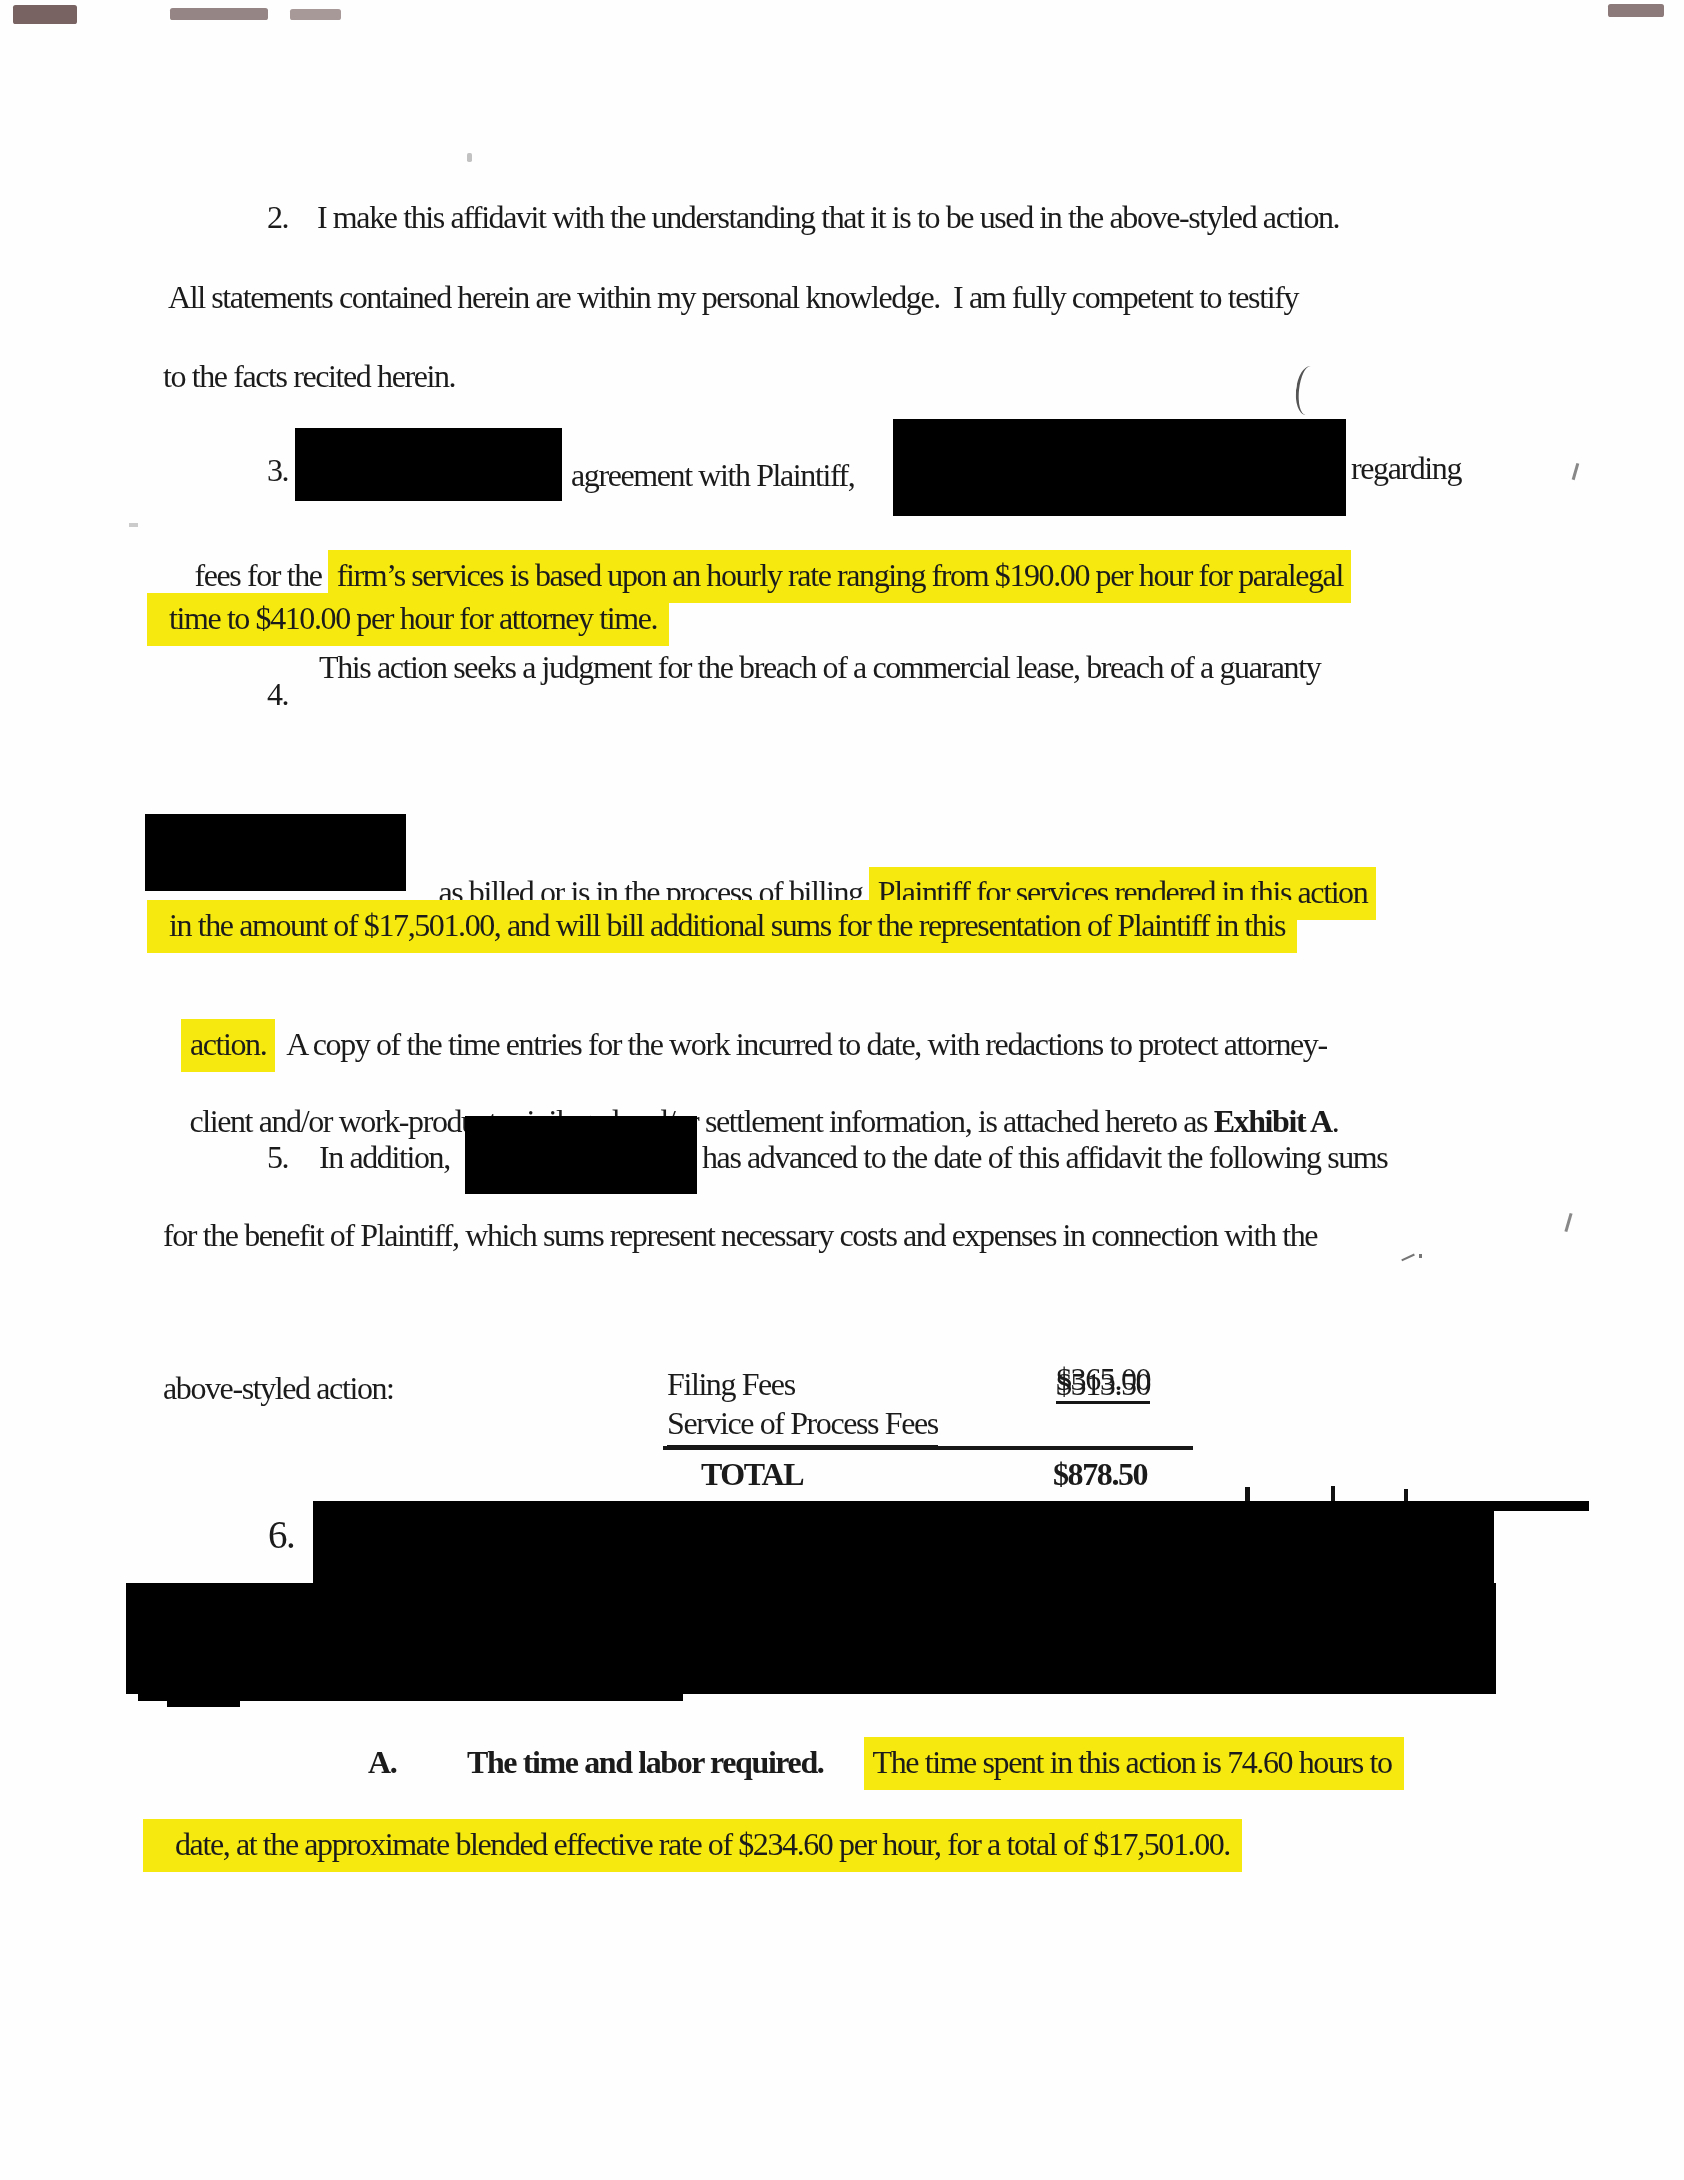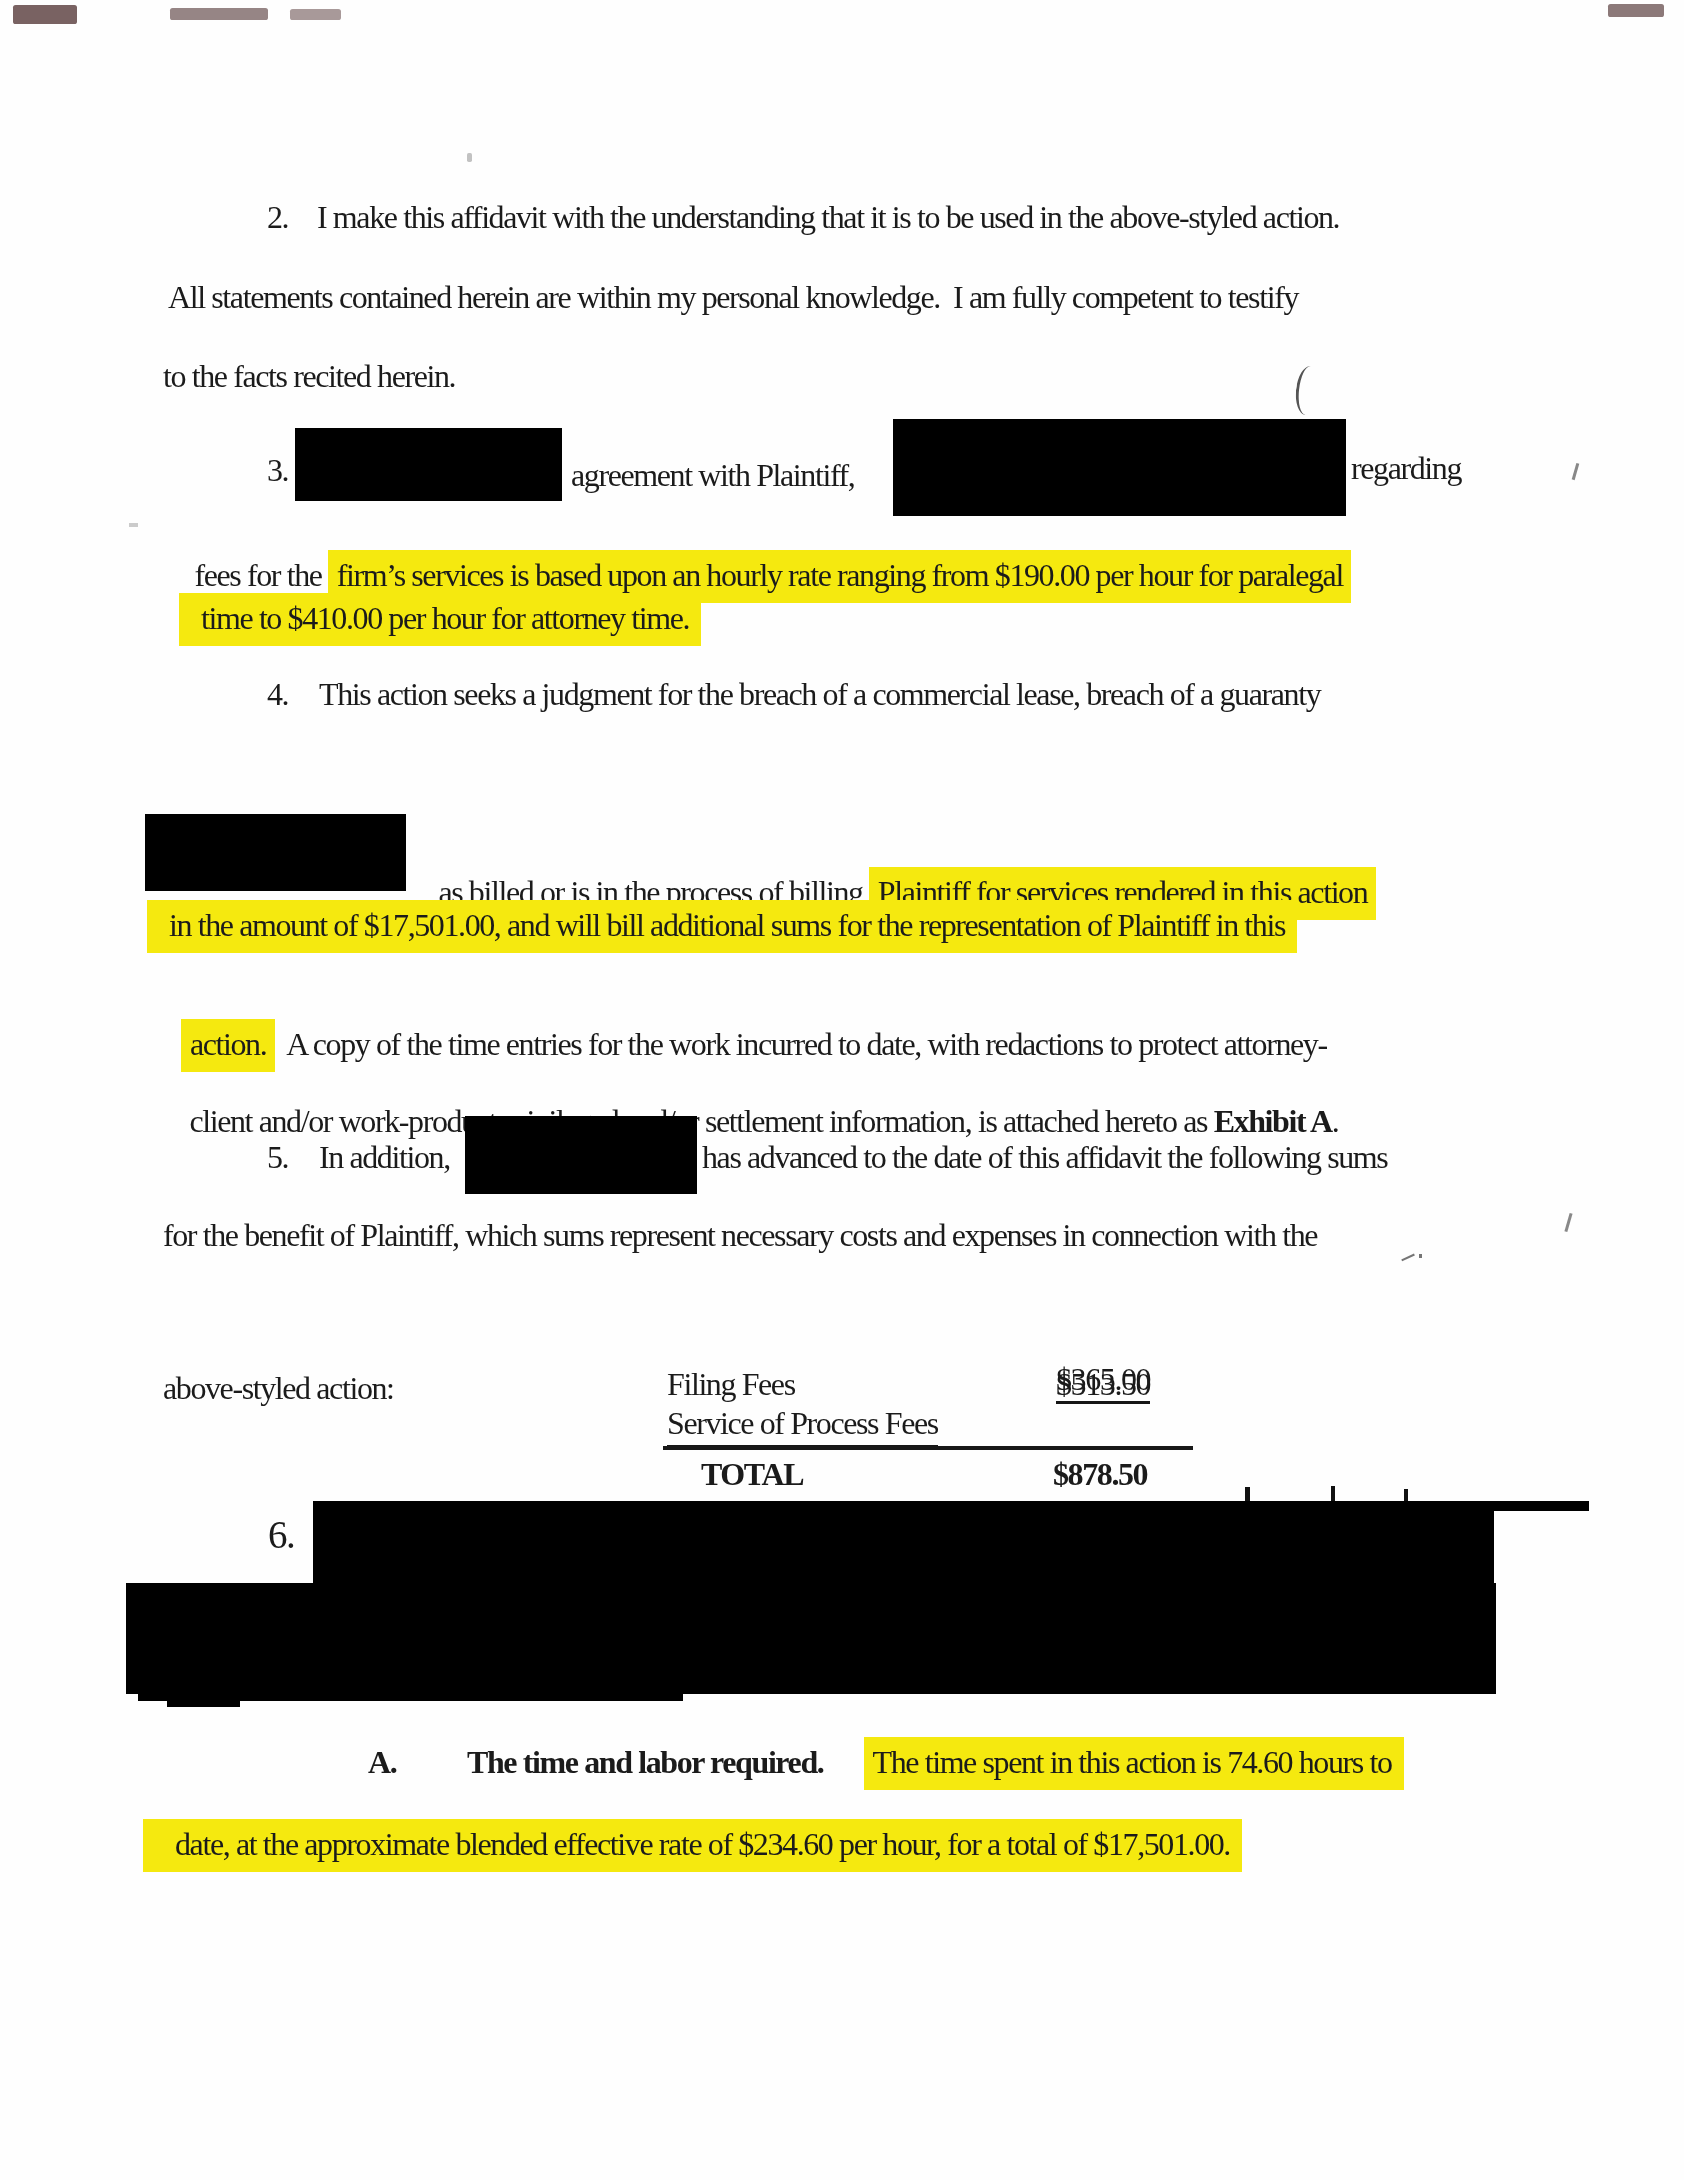--- a/index.html
+++ b/index.html
@@ -46,24 +46,24 @@
   <span class="t" style="left:267px;top:451px;">3.</span>
   <div class="red" style="left:295px;top:428px;width:267px;height:73px;"></div>
   <span class="t" style="left:571px;top:456px;">agreement with Plaintiff,</span>
   <div class="red" style="left:893px;top:419px;width:453px;height:97px;"></div>
   <span class="t" style="left:1351px;top:449px;text-align:center;">regarding</span>
   <div class="art" style="left:1296px;top:366px;width:17px;height:49px;border-left:3.4px solid #2c2c2c;border-radius:60% 0 0 60%/50%;transform:rotate(6deg);opacity:.8;"></div>
 
   <div class="t" style="left:168px;top:511px;">
     <span>fees for the </span><span class="hl">firm’s services is based upon an hourly rate ranging from $190.00 per hour for paralegal</span>
   </div>
-  <div class="t hl" style="left:147px;top:593px;margin-left:32px;">time to $410.00 per hour for attorney time.</div>
+  <div class="t hl" style="left:147px;top:593px;">time to $410.00 per hour for attorney time.</div>
 
   <span class="t" style="left:267px;top:675px;">4.</span>
-  <span class="t" style="left:319px;top:675px;">This action seeks a judgment for the breach of a commercial lease, breach of a guaranty</span>
+  <span class="t" style="left:319px;top:648px;">This action seeks a judgment for the breach of a commercial lease, breach of a guaranty</span>
 
   <div class="red" style="left:145px;top:814px;width:261px;height:77px;"></div>
   <div class="t" style="left:412px;top:828px;">
     <span>as billed or is in the process of billing </span><span class="hl">Plaintiff for services rendered in this action</span>
   </div>
   <div class="t hl" style="left:147px;top:900px;">in the amount of $17,501.00, and will bill additional sums for the representation of Plaintiff in this</div>
   <div class="t" style="left:155px;top:980px;">
     <span class="hl">action.</span><span>  A copy of the time entries for the work incurred to date, with redactions to protect attorney-</span>
   </div>
   <div class="t" style="left:163px;top:1063px;">

